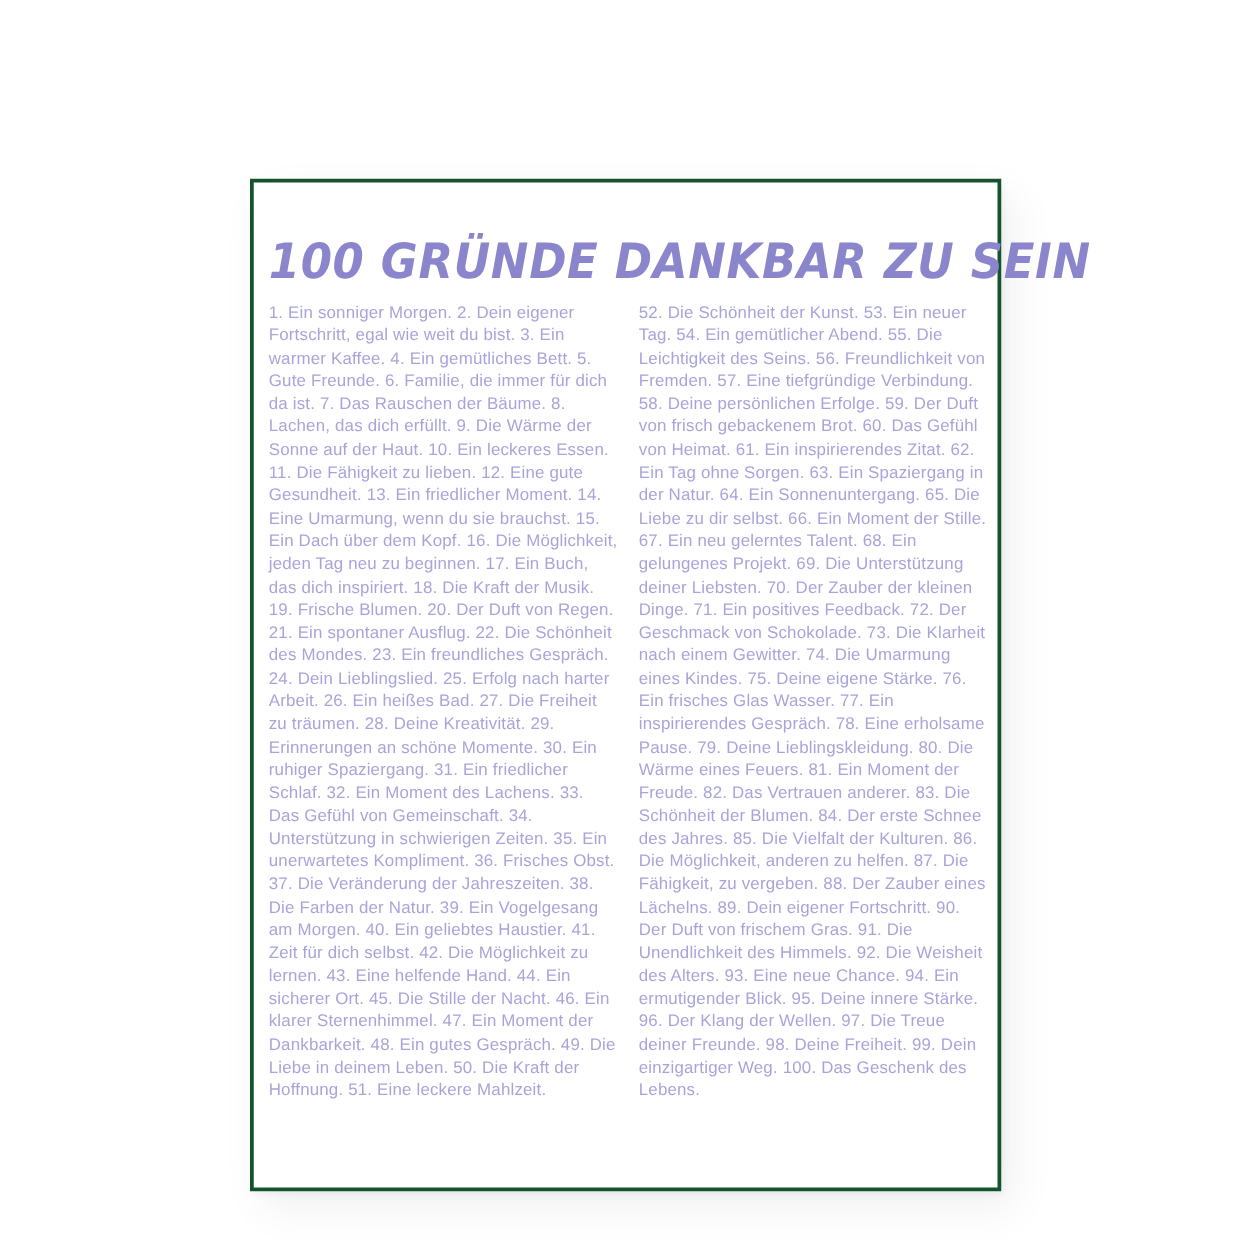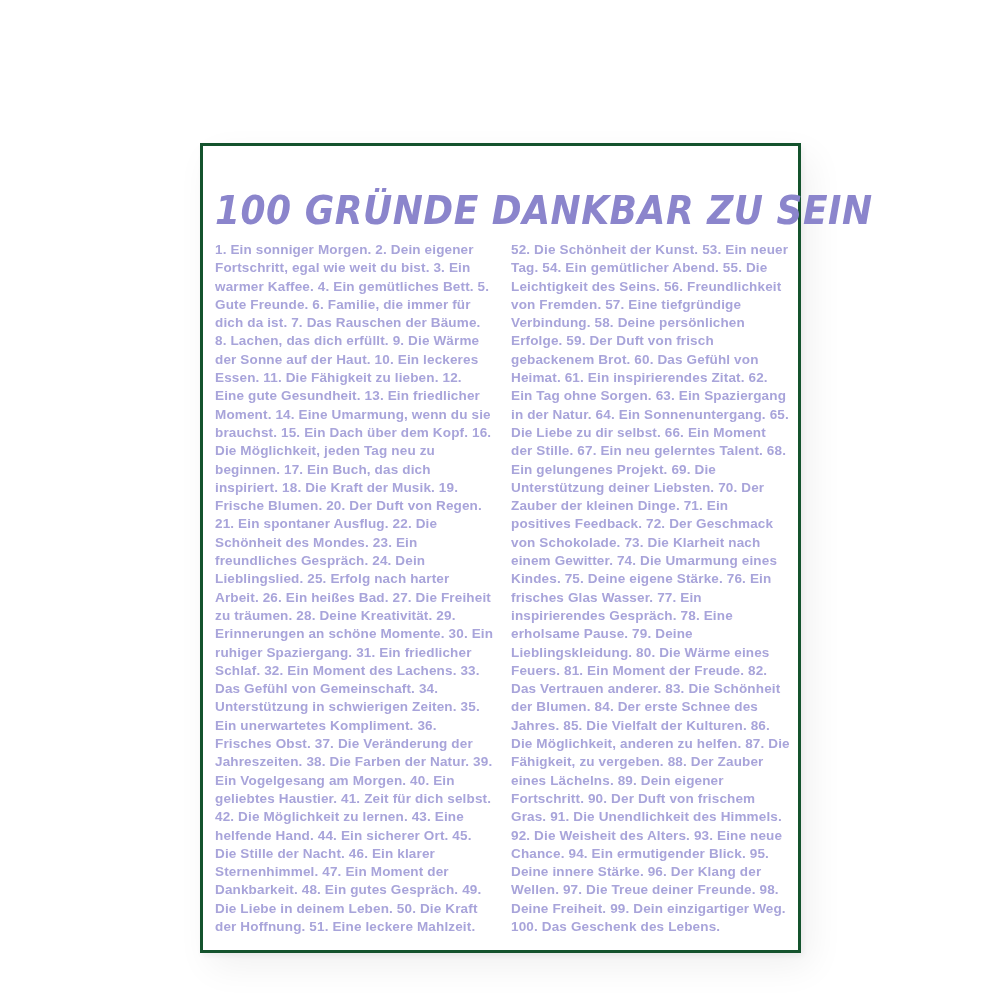--- a/index.html
+++ b/index.html
@@ -49,21 +49,20 @@
     margin-top: 12px;
   }
   .col {
     width: 283px;
     font-family: "Liberation Sans", sans-serif;
     font-size: 13.5px;
     line-height: 18.3px;
     letter-spacing: 0.15px;
     color: #a8a4da;
     text-align: left;
-    font-weight: bold;
   }
 </style>
 </head>
 <body>
 
 <div class="stage">
   <div class="poster">
     <div class="poster-inner">
       <div class="poster-title"><span>100 GRÜNDE DANKBAR ZU SEIN</span></div>
       <div class="columns">

